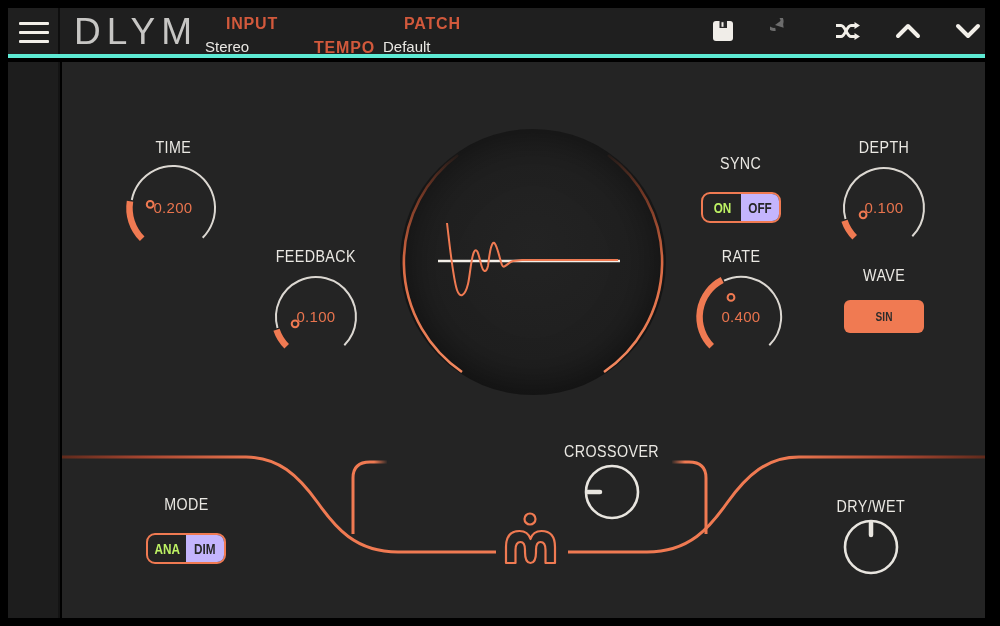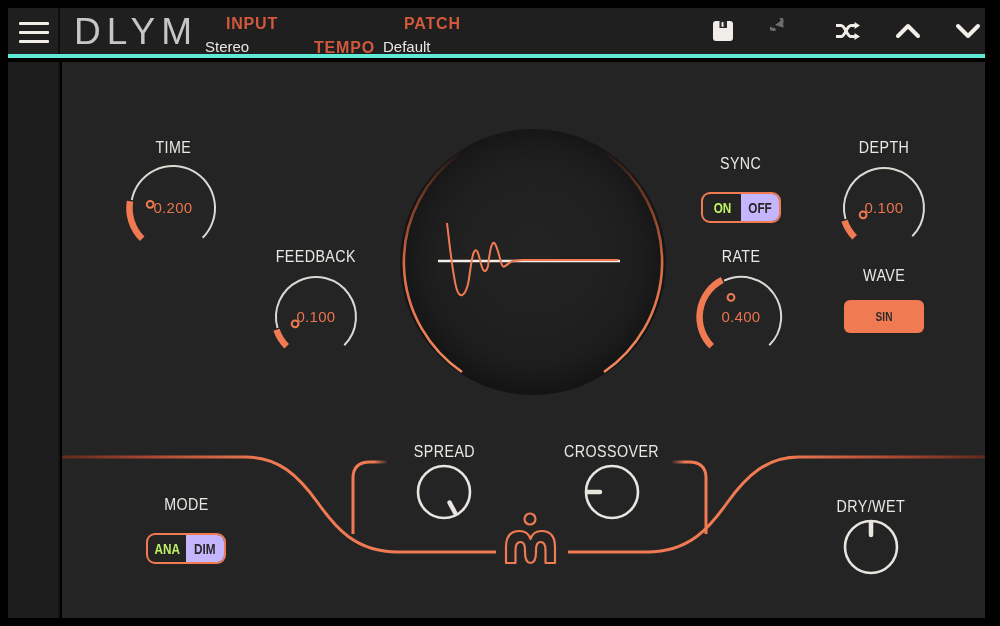--- a/index.html
+++ b/index.html
@@ -242,27 +242,20 @@
       <div class="toggle">
         <div class="tcell">
             <span class="c">ANA</span>
           </div>
         <div class="tcell sel">
             <span class="c">DIM</span>
           </div>
       </div>
     </div>
 
-    <div class="smallknob" style="left:317px;top:380px">
-      <div class="lbl"><span class="c">SPREAD</span></div>
-    <svg class="ksvg" width="60" height="60" viewBox="0 0 60 60">
-       <circle cx="30" cy="30" r="26" stroke="#e8e5df" stroke-width="2.6" fill="none"></circle>
-       <line x1="41.3" y1="51.2" x2="35.6" y2="40.6" stroke="#e8e5df" stroke-width="4.5" stroke-linecap="round"></line>
-     </svg>
-      </div>
     <div class="smallknob" style="left:485px;top:380px">
       <div class="lbl"><span class="c">CROSSOVER</span></div>
     <svg class="ksvg" width="60" height="60" viewBox="0 0 60 60">
        <circle cx="30" cy="30" r="26" stroke="#e8e5df" stroke-width="2.6" fill="none"></circle>
        <line x1="6.0" y1="30.0" x2="18.0" y2="30.0" stroke="#e8e5df" stroke-width="4.5" stroke-linecap="round"></line>
      </svg>
       </div>
     <div class="smallknob" style="left:744px;top:435px">
       <div class="lbl"><span class="c">DRY/WET</span></div>
     <svg class="ksvg" width="60" height="60" viewBox="0 0 60 60">

